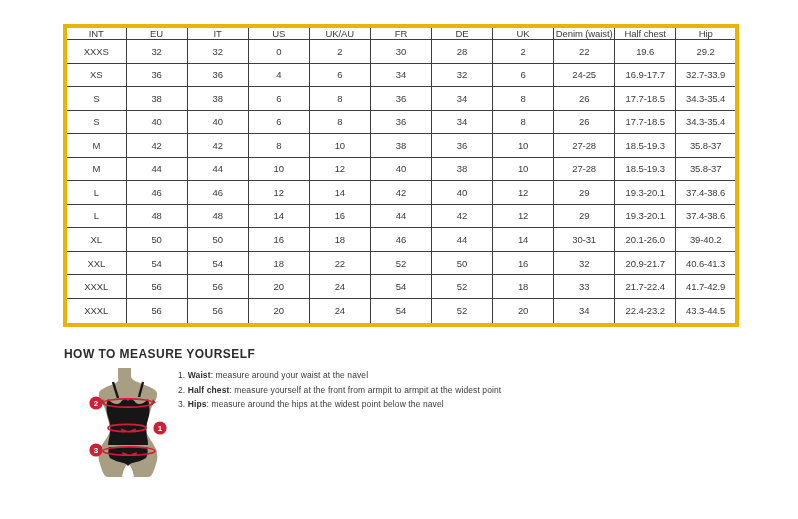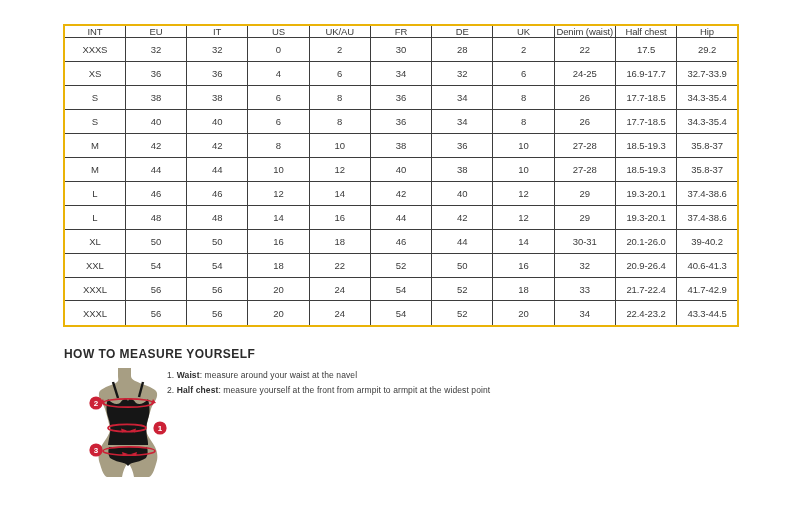--- a/index.html
+++ b/index.html
@@ -4,36 +4,36 @@
 <style>
   html,body{margin:0;padding:0;}
   body{
     width:798px;height:519px;background:#ffffff;position:relative;overflow:hidden;
     font-family:"Liberation Sans",sans-serif;
   }
   
   .size-table{
     position:absolute;left:63px;top:24px;width:676px;height:303px;
     border-collapse:collapse;table-layout:fixed;
-    border:2px solid #eab308;
+    border:4px solid #eab308;
   }
   .size-table th,.size-table td{
     border:1px solid #3d3d3d;
     text-align:center;vertical-align:middle;
     font-size:9.5px;font-weight:400;color:#3a3a3a;
     padding:0;letter-spacing:-0.1px;white-space:nowrap;overflow:hidden;
   }
   
   .guide-title{
     position:absolute;left:64px;top:347px;
     font-size:12px;font-weight:700;color:#2b2b2b;letter-spacing:.45px;
   }
   .figure{position:absolute;left:84px;top:367px;width:88px;height:114px;}
   .steps{
-    position:absolute;left:167px;top:368px;margin:0;padding:0;list-style:none;
+    position:absolute;left:178px;top:368px;margin:0;padding:0;list-style:none;
   }
   .steps li{
     font-size:8.5px;color:#3a3a3a;line-height:14.6px;letter-spacing:.1px;white-space:nowrap;
   }
   .steps li b{font-weight:700;color:#2e2e2e;}
   .badge-num{
     font-family:"Liberation Sans",sans-serif;font-size:8px;font-weight:700;fill:#ffffff;
     text-anchor:middle;
   }
 </style>
@@ -60,21 +60,21 @@
       <tr>
         <td>XXXS</td>
         <td>32</td>
         <td>32</td>
         <td>0</td>
         <td>2</td>
         <td>30</td>
         <td>28</td>
         <td>2</td>
         <td>22</td>
-        <td>17.5</td>
+        <td>19.6</td>
         <td>29.2</td>
       </tr>
       <tr>
         <td>XS</td>
         <td>36</td>
         <td>36</td>
         <td>4</td>
         <td>6</td>
         <td>34</td>
         <td>32</td>
@@ -177,21 +177,21 @@
       <tr>
         <td>XXL</td>
         <td>54</td>
         <td>54</td>
         <td>18</td>
         <td>22</td>
         <td>52</td>
         <td>50</td>
         <td>16</td>
         <td>32</td>
-        <td>20.9-26.4</td>
+        <td>20.9-21.7</td>
         <td>40.6-41.3</td>
       </tr>
       <tr>
         <td>XXXL</td>
         <td>56</td>
         <td>56</td>
         <td>20</td>
         <td>24</td>
         <td>54</td>
         <td>52</td>
@@ -292,13 +292,14 @@
     <g>
       <circle cx="12" cy="83" r="6.6" fill="#cc2136"></circle>
       <text class="badge-num" x="12" y="86">3</text>
     </g>
   </svg>
 </div>
 
 <ol id="steps" class="steps">
     <li><span>1. </span><b>Waist</b><span>: measure around your waist at the navel</span></li>
     <li><span>2. </span><b>Half chest</b><span>: measure yourself at the front from armpit to armpit at the widest point</span></li>
+    <li><span>3. </span><b>Hips</b><span>: measure around the hips at the widest point below the navel</span></li>
   </ol>
 
 </body></html>

